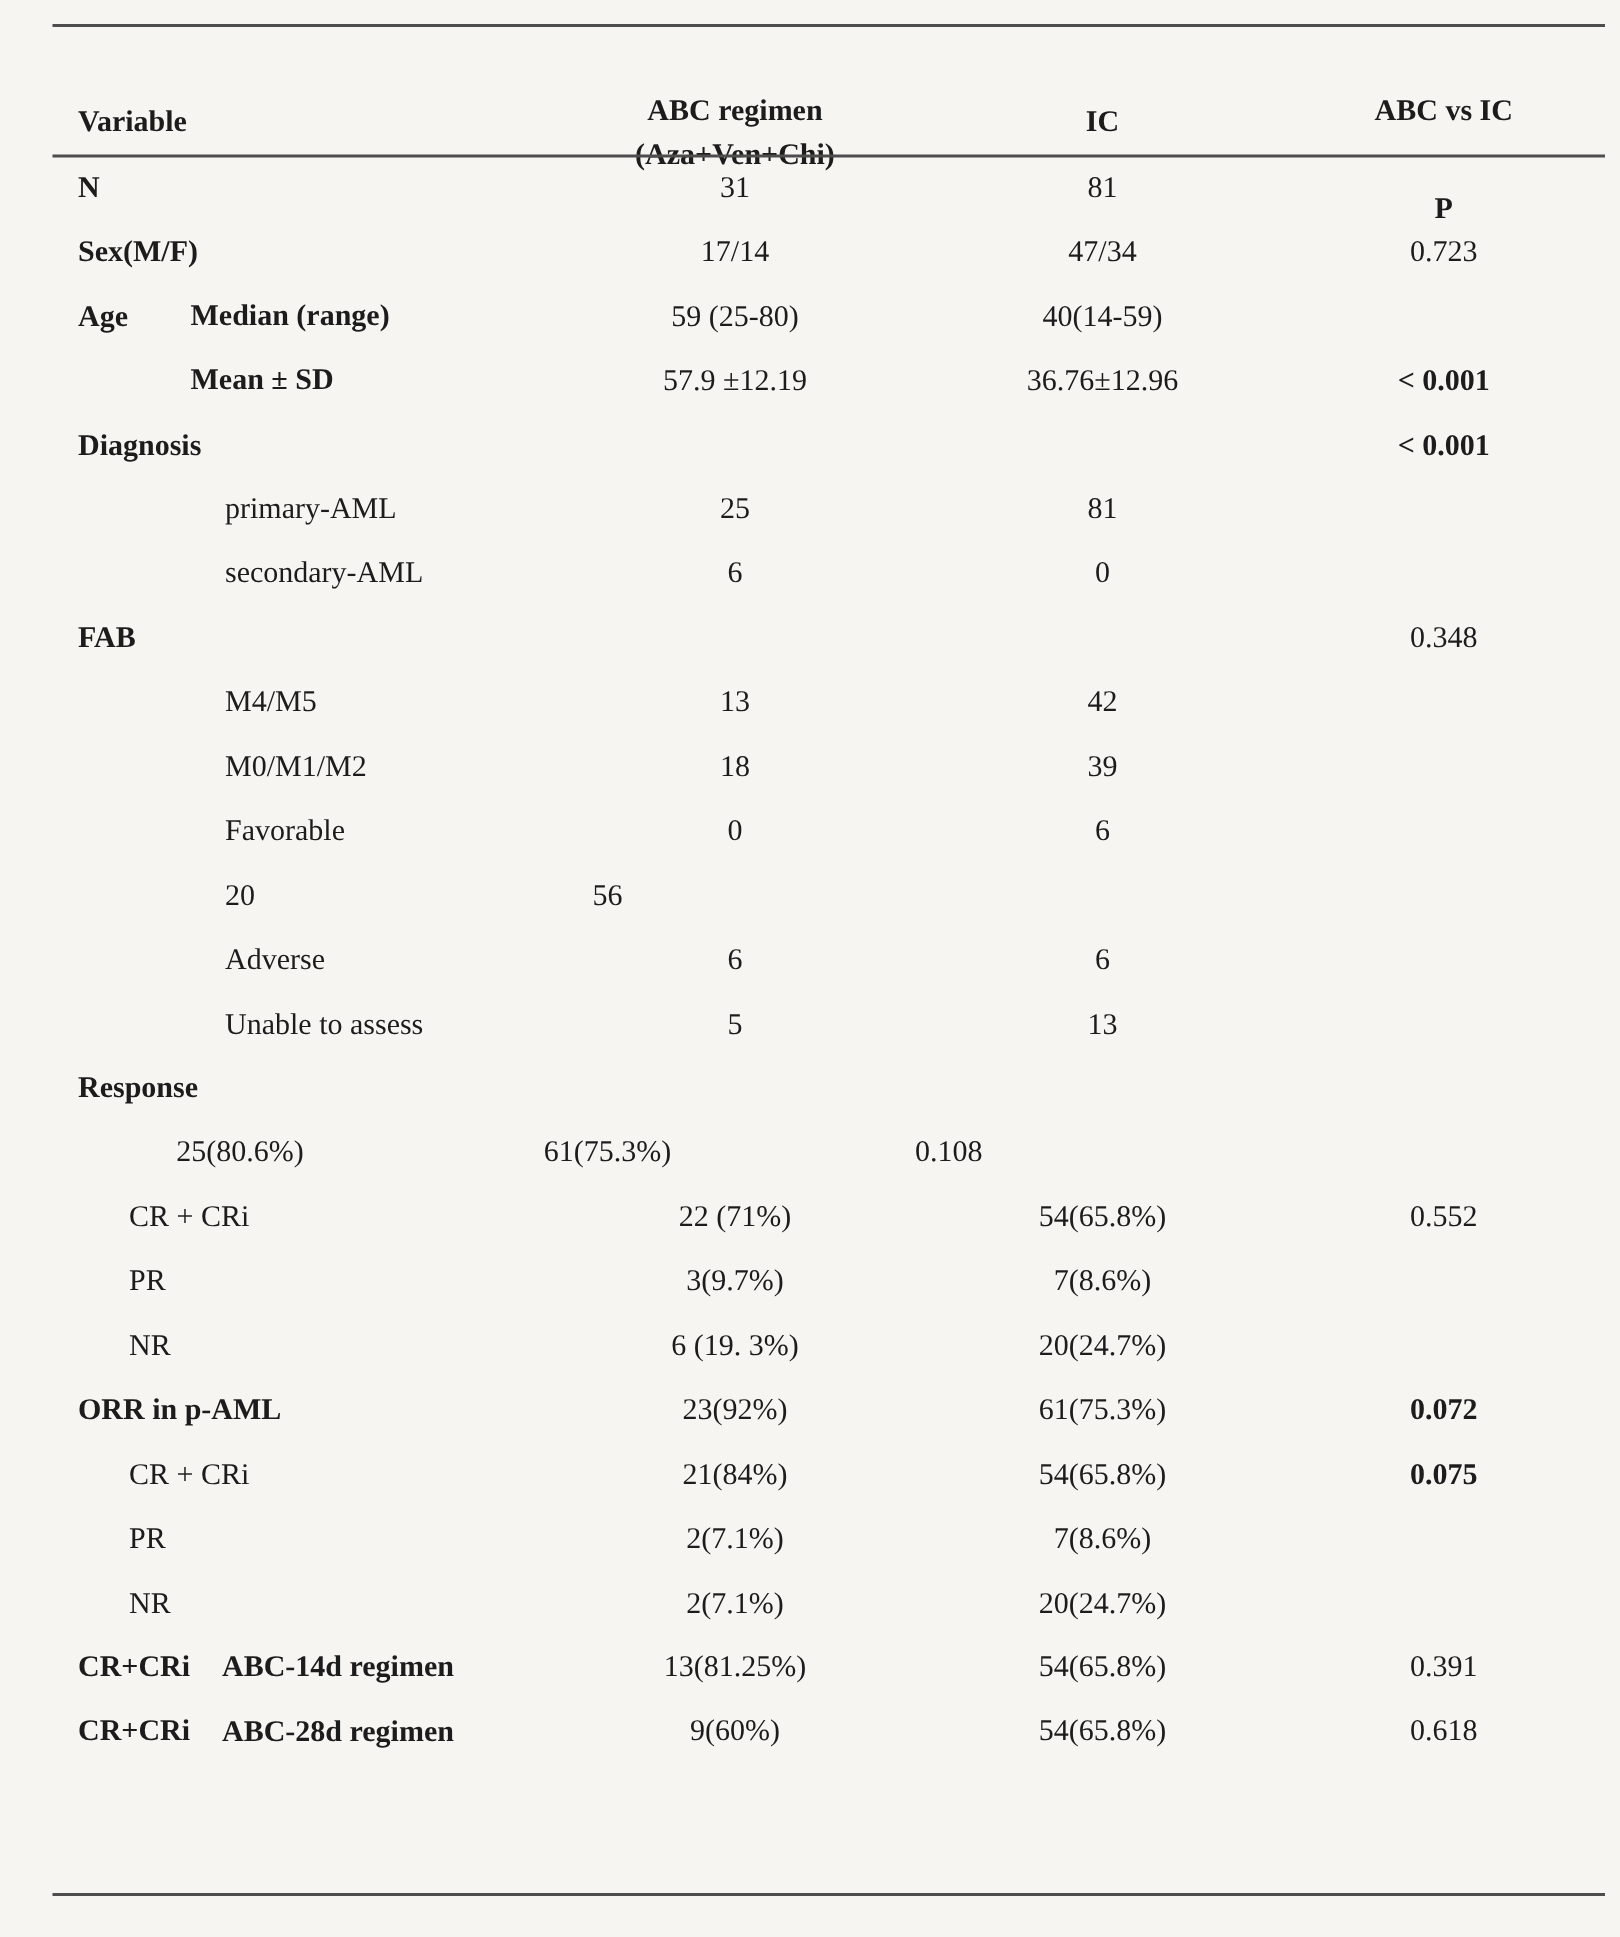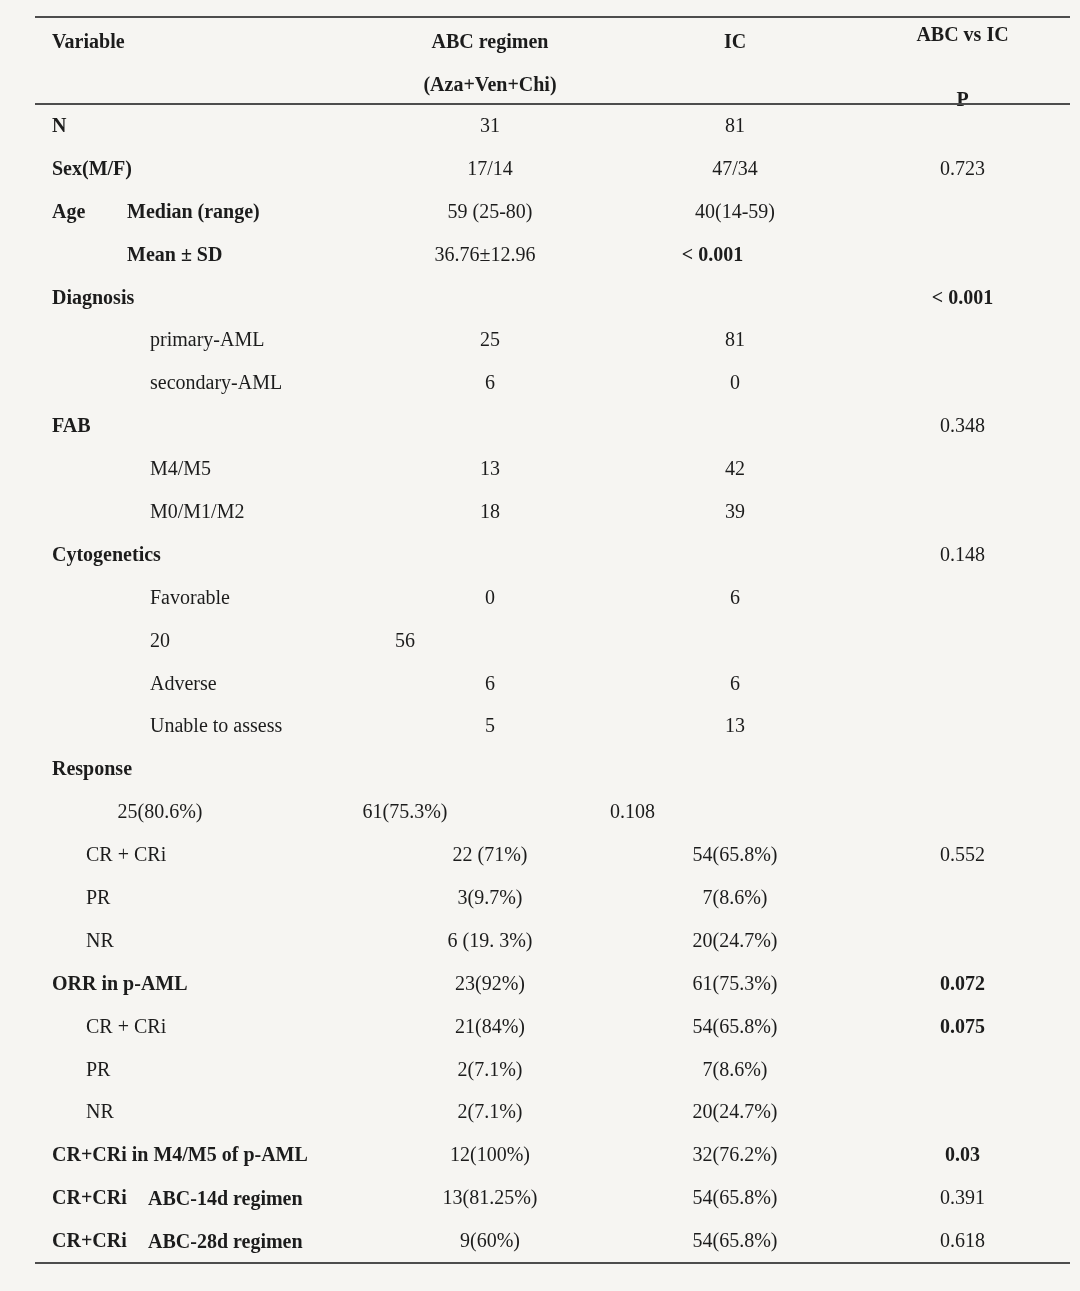--- a/index.html
+++ b/index.html
@@ -11,21 +11,21 @@
     position:relative;
     overflow:hidden;
     font-size:20px;
   }
   .rule { position:absolute; left:35px; width:1035px; height:2px; background:#4d4d4d; }
   #rule-top    { top:16px; }
   #rule-mid    { top:103px; }
   #rule-bottom { top:1262px; }
 
   .header { position:absolute; left:35px; top:17px; width:1035px; height:86px; display:flex; padding-top:0; }
-  .hcell  { display:flex; flex-direction:column; }
+  .hcell  { display:flex; flex-direction:column;margin-top:40px; }
   .hc1 { width:330px; }
   .hc2 { width:250px; }
   .hc3 { width:240px; }
   .hc4 { width:215px;gap:36px; }
   .hline { height:43px; display:flex; align-items:center; justify-content:center; font-weight:bold; padding-top:6px; box-sizing:border-box; }
   .hc1 .hline { justify-content:flex-start; padding-left:17px; }
 
   .rows { position:absolute; left:35px; top:104px; width:1035px; }
   .row  { display:flex; height:42.9px; align-items:center; }
   .cell { box-sizing:border-box; }
@@ -89,20 +89,21 @@
       </div>
       <div class="cell c2">59 (25-80)</div>
       <div class="cell c3">40(14-59)</div>
       <div class="cell c4"></div>
     </div>
     <div class="row">
       <div class="cell c1 ind-0">
         <div class="lbl b"></div>
         <div class="lbl2 pos-age b">Mean ± SD</div>
       </div>
+      <div class="cell c2">57.9 ±12.19</div>
       <div class="cell c3">36.76±12.96</div>
       <div class="cell c4 b">&lt; 0.001</div>
     </div>
     <div class="row">
       <div class="cell c1 ind-0">
         <div class="lbl b">Diagnosis</div>
       </div>
       <div class="cell c2"></div>
       <div class="cell c3"></div>
       <div class="cell c4 b">&lt; 0.001</div>
@@ -141,28 +142,20 @@
     </div>
     <div class="row">
       <div class="cell c1 ind-2">
         <div class="lbl">M0/M1/M2</div>
       </div>
       <div class="cell c2">18</div>
       <div class="cell c3">39</div>
       <div class="cell c4"></div>
     </div>
     <div class="row">
-      <div class="cell c1 ind-0">
-        <div class="lbl b">Cytogenetics</div>
-      </div>
-      <div class="cell c2"></div>
-      <div class="cell c3"></div>
-      <div class="cell c4">0.148</div>
-    </div>
-    <div class="row">
       <div class="cell c1 ind-2">
         <div class="lbl">Favorable</div>
       </div>
       <div class="cell c2">0</div>
       <div class="cell c3">6</div>
       <div class="cell c4"></div>
     </div>
     <div class="row">
       <div class="cell c2">20</div>
       <div class="cell c3">56</div>
@@ -248,28 +241,20 @@
     <div class="row">
       <div class="cell c1 ind-1">
         <div class="lbl">NR</div>
       </div>
       <div class="cell c2">2(7.1%)</div>
       <div class="cell c3">20(24.7%)</div>
       <div class="cell c4"></div>
     </div>
     <div class="row">
       <div class="cell c1 ind-0">
-        <div class="lbl b">CR+CRi in M4/M5 of p-AML</div>
-      </div>
-      <div class="cell c2">12(100%)</div>
-      <div class="cell c3">32(76.2%)</div>
-      <div class="cell c4 b">0.03</div>
-    </div>
-    <div class="row">
-      <div class="cell c1 ind-0">
         <div class="lbl b">CR+CRi</div>
         <div class="lbl2 pos-reg b">ABC-14d regimen</div>
       </div>
       <div class="cell c2">13(81.25%)</div>
       <div class="cell c3">54(65.8%)</div>
       <div class="cell c4">0.391</div>
     </div>
     <div class="row">
       <div class="cell c1 ind-0">
         <div class="lbl b">CR+CRi</div>

